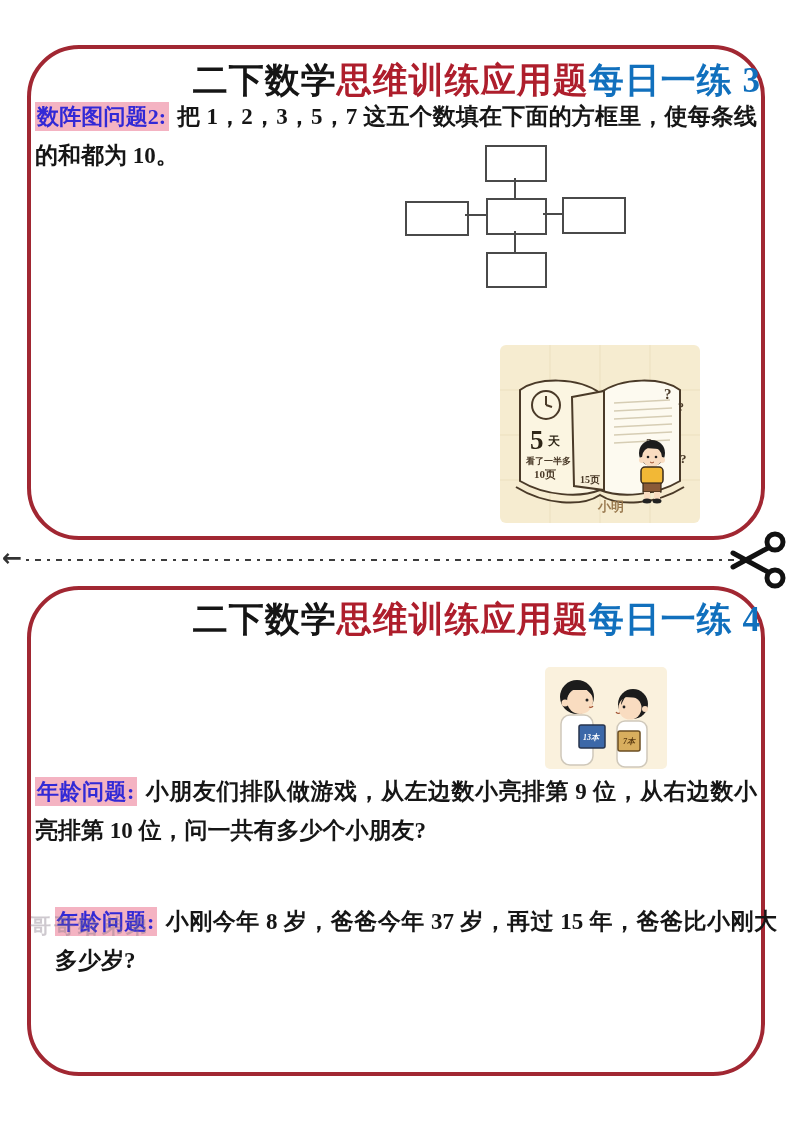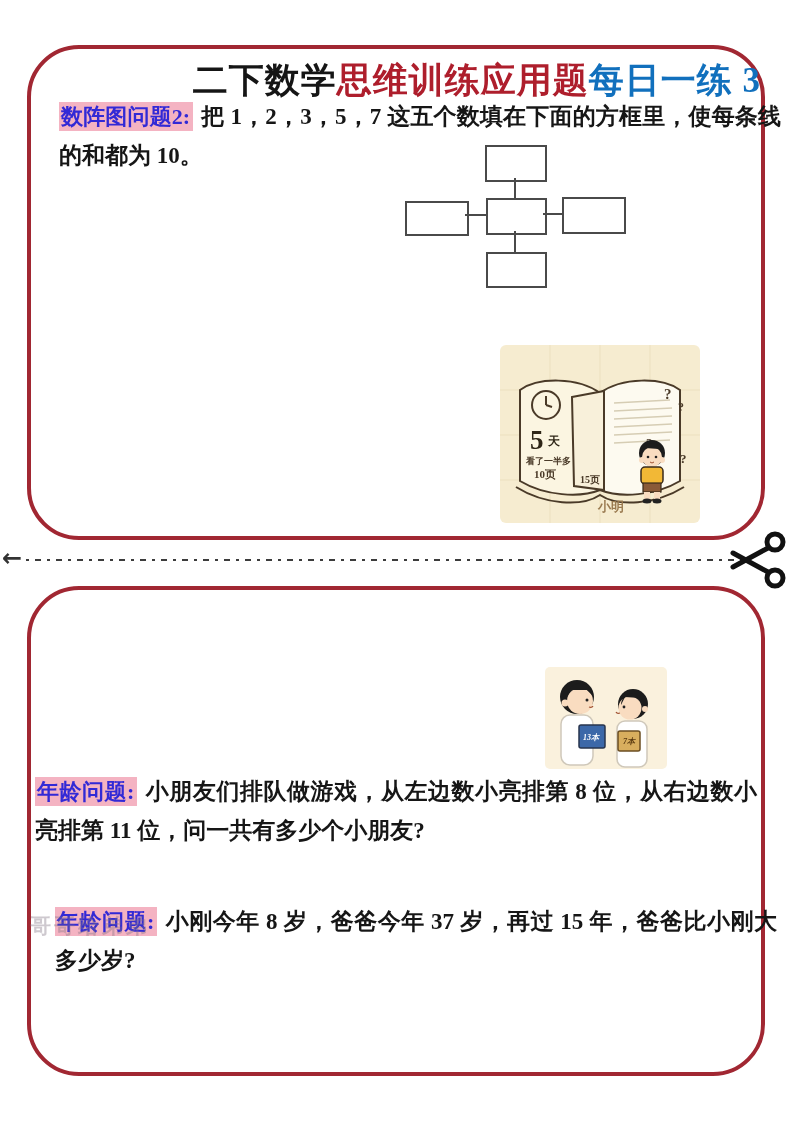--- a/index.html
+++ b/index.html
@@ -31,21 +31,21 @@
     color:rgba(125,112,130,0.38);letter-spacing:3px;z-index:5;}
 </style>
 </head>
 <body>
 
 <div id="page">
 
   <div class="card" id="card1">
     <div class="card-title"><span class="t-black">二下数学</span><span class="t-red">思维训练应用题</span><span class="t-blue">每日一练 3</span></div>
 
-    <p class="prob" style="top:48px;margin-left:24px;"><span class="plabel">数阵图问题2:</span><span>把 1，2，3，5，7 这五个数填在下面的方框里，使每条线的和都为 10。</span></p>
+    <p class="prob" style="top:48px;"><span class="plabel">数阵图问题2:</span><span>把 1，2，3，5，7 这五个数填在下面的方框里，使每条线的和都为 10。</span></p>
 
     <div>
       <div class="nbox" style="left:454px;top:96px;width:58px;height:33px;"></div>
       <div class="nbox" style="left:455px;top:149px;width:57px;height:33px;"></div>
       <div class="nbox" style="left:374px;top:152px;width:60px;height:31px;"></div>
       <div class="nbox" style="left:531px;top:148px;width:60px;height:33px;"></div>
       <div class="nbox" style="left:455px;top:203px;width:57px;height:32px;"></div>
       <div class="conn" style="left:483px;top:129px;width:2px;height:20px;"></div>
       <div class="conn" style="left:483px;top:182px;width:2px;height:21px;"></div>
       <div class="conn" style="left:434px;top:165px;width:21px;height:2px;"></div>
@@ -128,20 +128,21 @@
       <g stroke="#111" stroke-width="5" fill="none" stroke-linecap="round">
         <line x1="40" y1="17" x2="5" y2="36"></line>
         <line x1="40" y1="41" x2="5" y2="22"></line>
         <circle cx="47" cy="11" r="8"></circle>
         <circle cx="47" cy="47" r="8"></circle>
       </g>
     </svg>
   </div>
 
   <div class="card" id="card2">
+    <div class="card-title"><span class="t-black">二下数学</span><span class="t-red">思维训练应用题</span><span class="t-blue">每日一练 4</span></div>
 
 
     <div class="illus" style="left:514px;top:77px;font-style:italic;">
       <svg width="122" height="102" viewBox="0 0 122 102">
         <rect x="0" y="0" width="122" height="102" rx="5" fill="#faf1dd"></rect>
 
         <g>
           <circle cx="32" cy="30" r="17" fill="#1c1c1c"></circle>
           <circle cx="35" cy="34" r="13" fill="#f9dcc0"></circle>
           <path d="M22 30 a13 13 0 0 1 26 -1 l-6 -6 -16 0 Z" fill="#1c1c1c"></path>
@@ -160,20 +161,20 @@
           <circle cx="100" cy="42" r="3" fill="#f9dcc0"></circle>
           <circle cx="79" cy="40" r="1.4" fill="#222"></circle>
           <path d="M75 46 q-3 1 -4 -1" fill="none" stroke="#a05030" stroke-width="1.2"></path>
           <rect x="72" y="54" width="30" height="46" rx="8" fill="#ffffff" stroke="#cfc8ba" stroke-width="1.5"></rect>
           <rect x="73" y="64" width="22" height="20" rx="2" fill="#d8ae5e" stroke="#6b4e22" stroke-width="1.5"></rect>
           <text x="78" y="77" font-size="8" font-weight="bold" fill="#5a3a10">7本</text>
         </g>
       </svg>
     </div>
 
-    <p class="prob" style="top:182px;"><span class="plabel">年龄问题:</span><span>小朋友们排队做游戏，从左边数小亮排第 8 位，从右边数小亮排第 11 位，问一共有多少个小朋友?</span></p>
+    <p class="prob" style="top:182px;"><span class="plabel">年龄问题:</span><span>小朋友们排队做游戏，从左边数小亮排第 9 位，从右边数小亮排第 10 位，问一共有多少个小朋友?</span></p>
 
     <p class="prob" style="top:312px;padding-left:24px;"><span class="plabel">年龄问题:</span><span>小刚今年 8 岁，爸爸今年 37 岁，再过 15 年，爸爸比小刚大多少岁?</span></p>
   </div>
 
   <div id="watermark">哥哥给弟弟</div>
 
 </div>
 
 </body></html>

